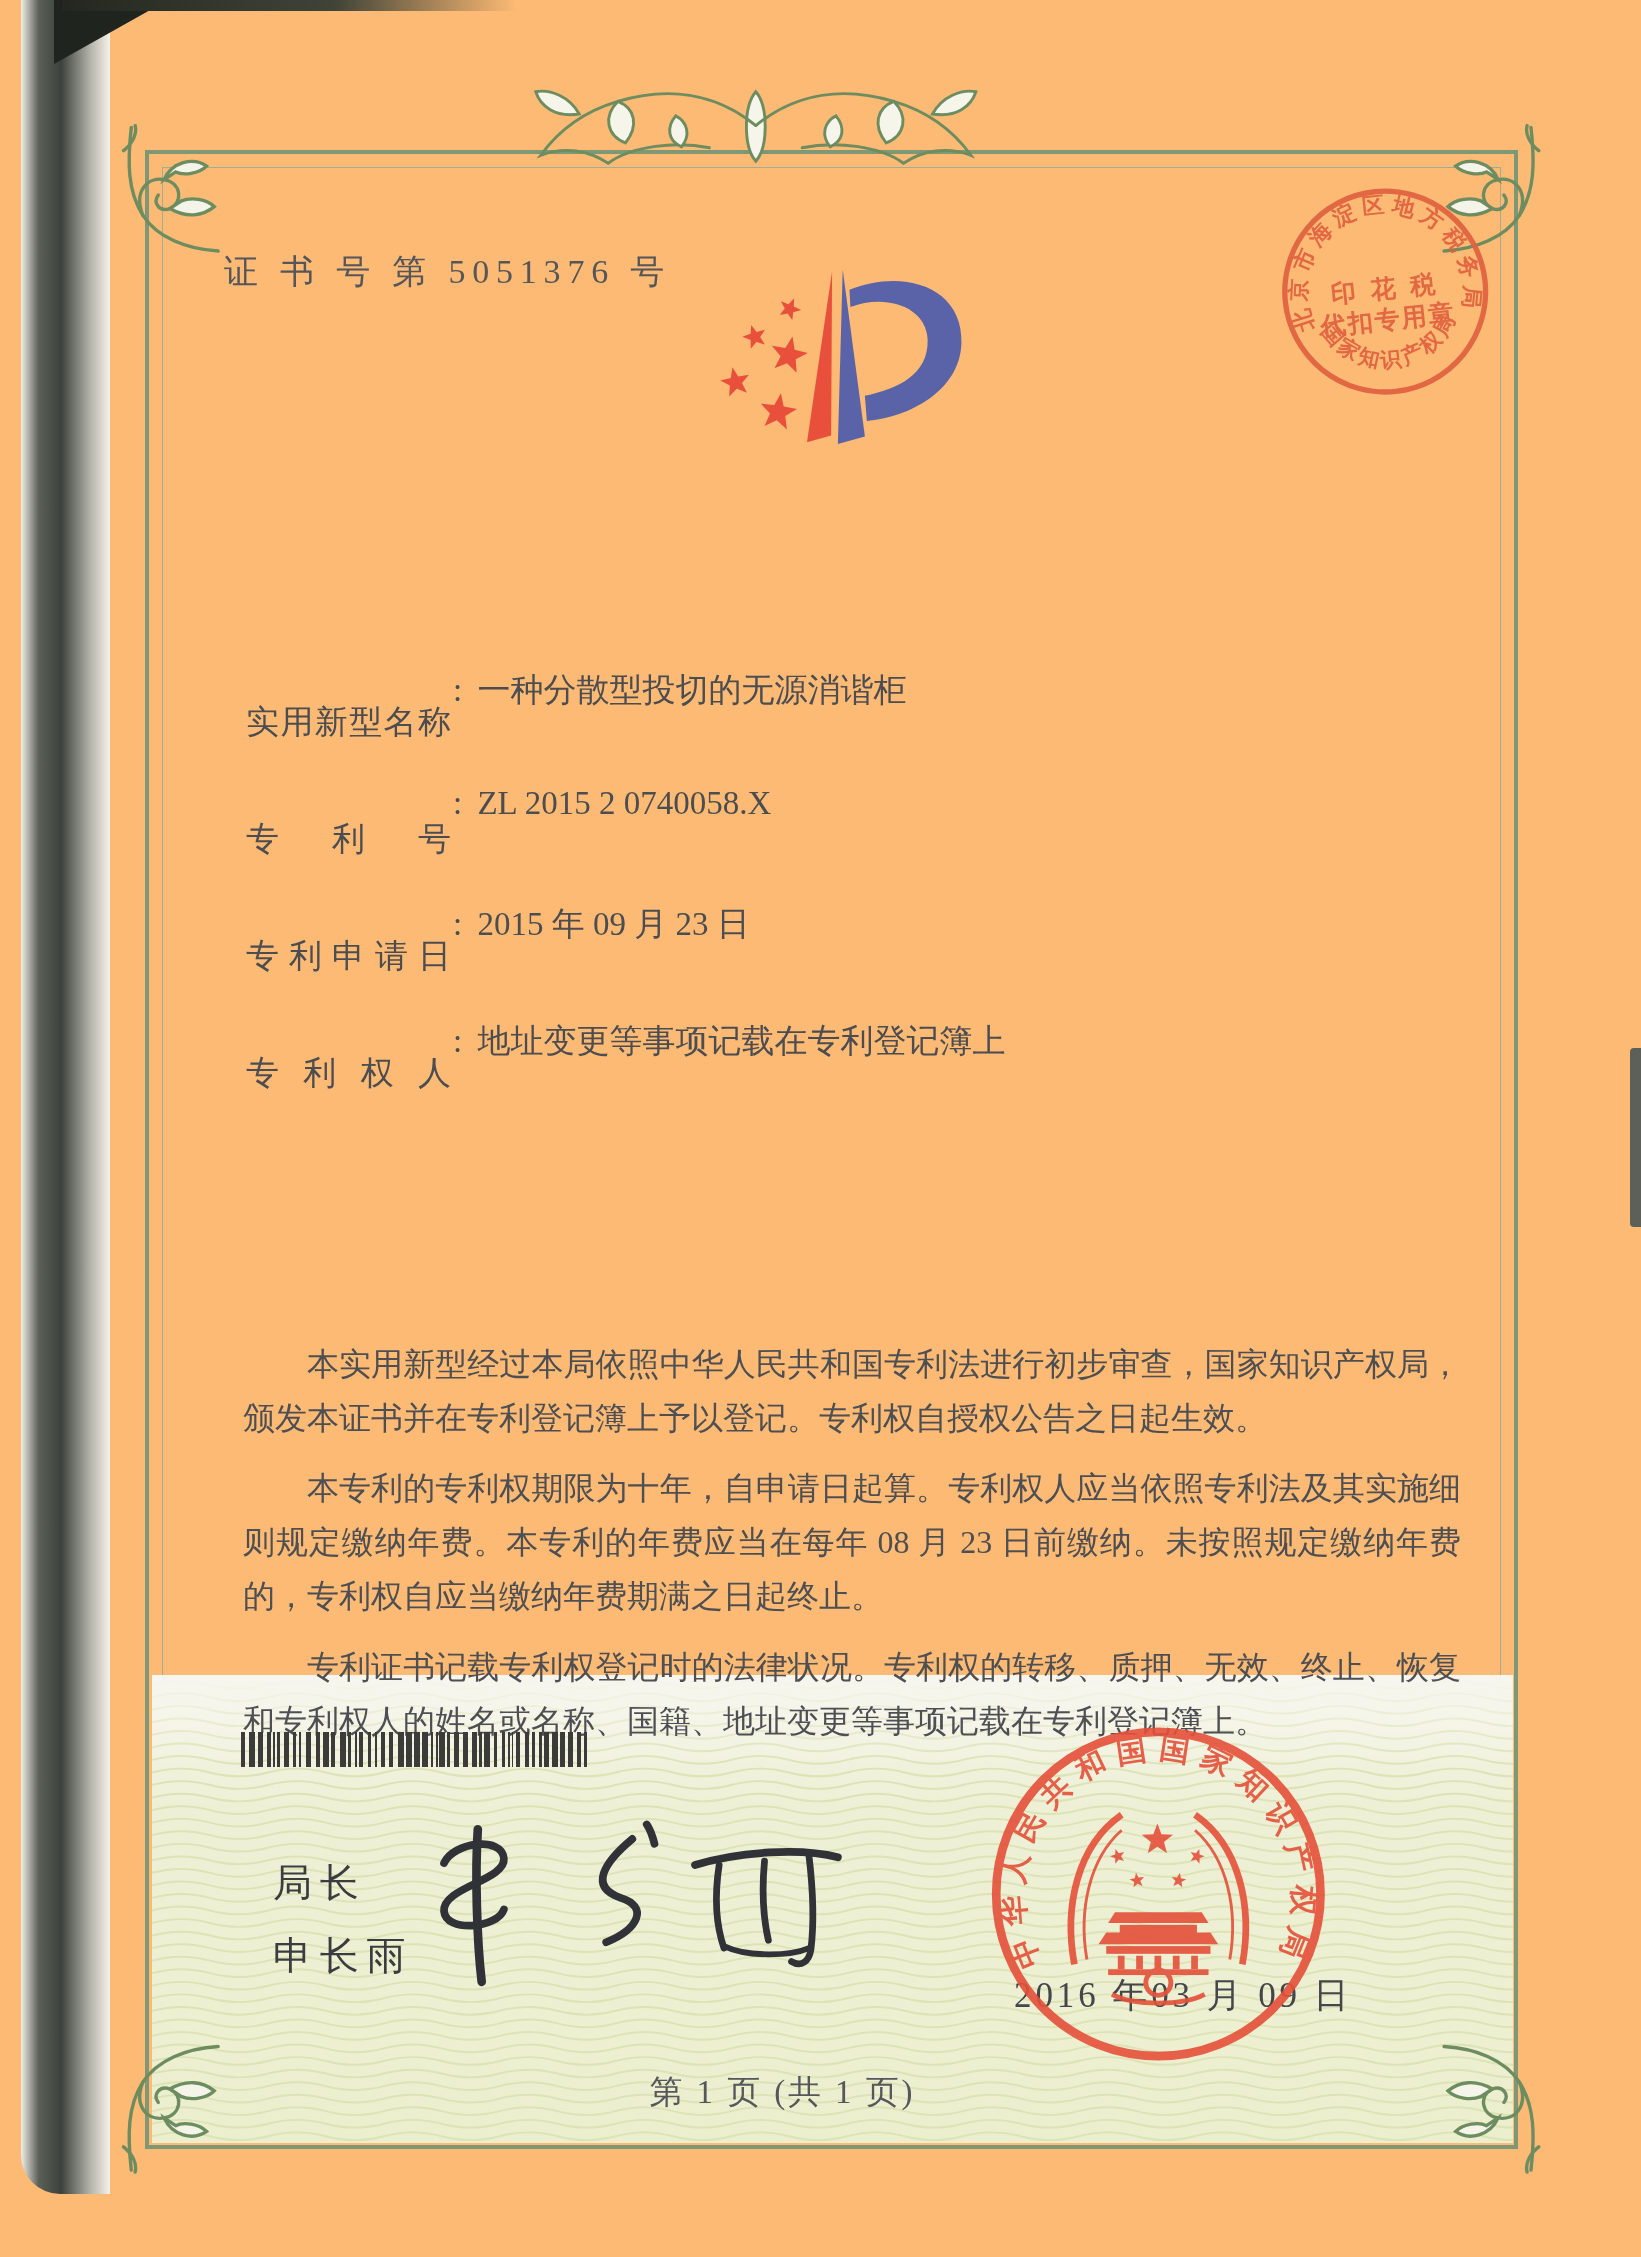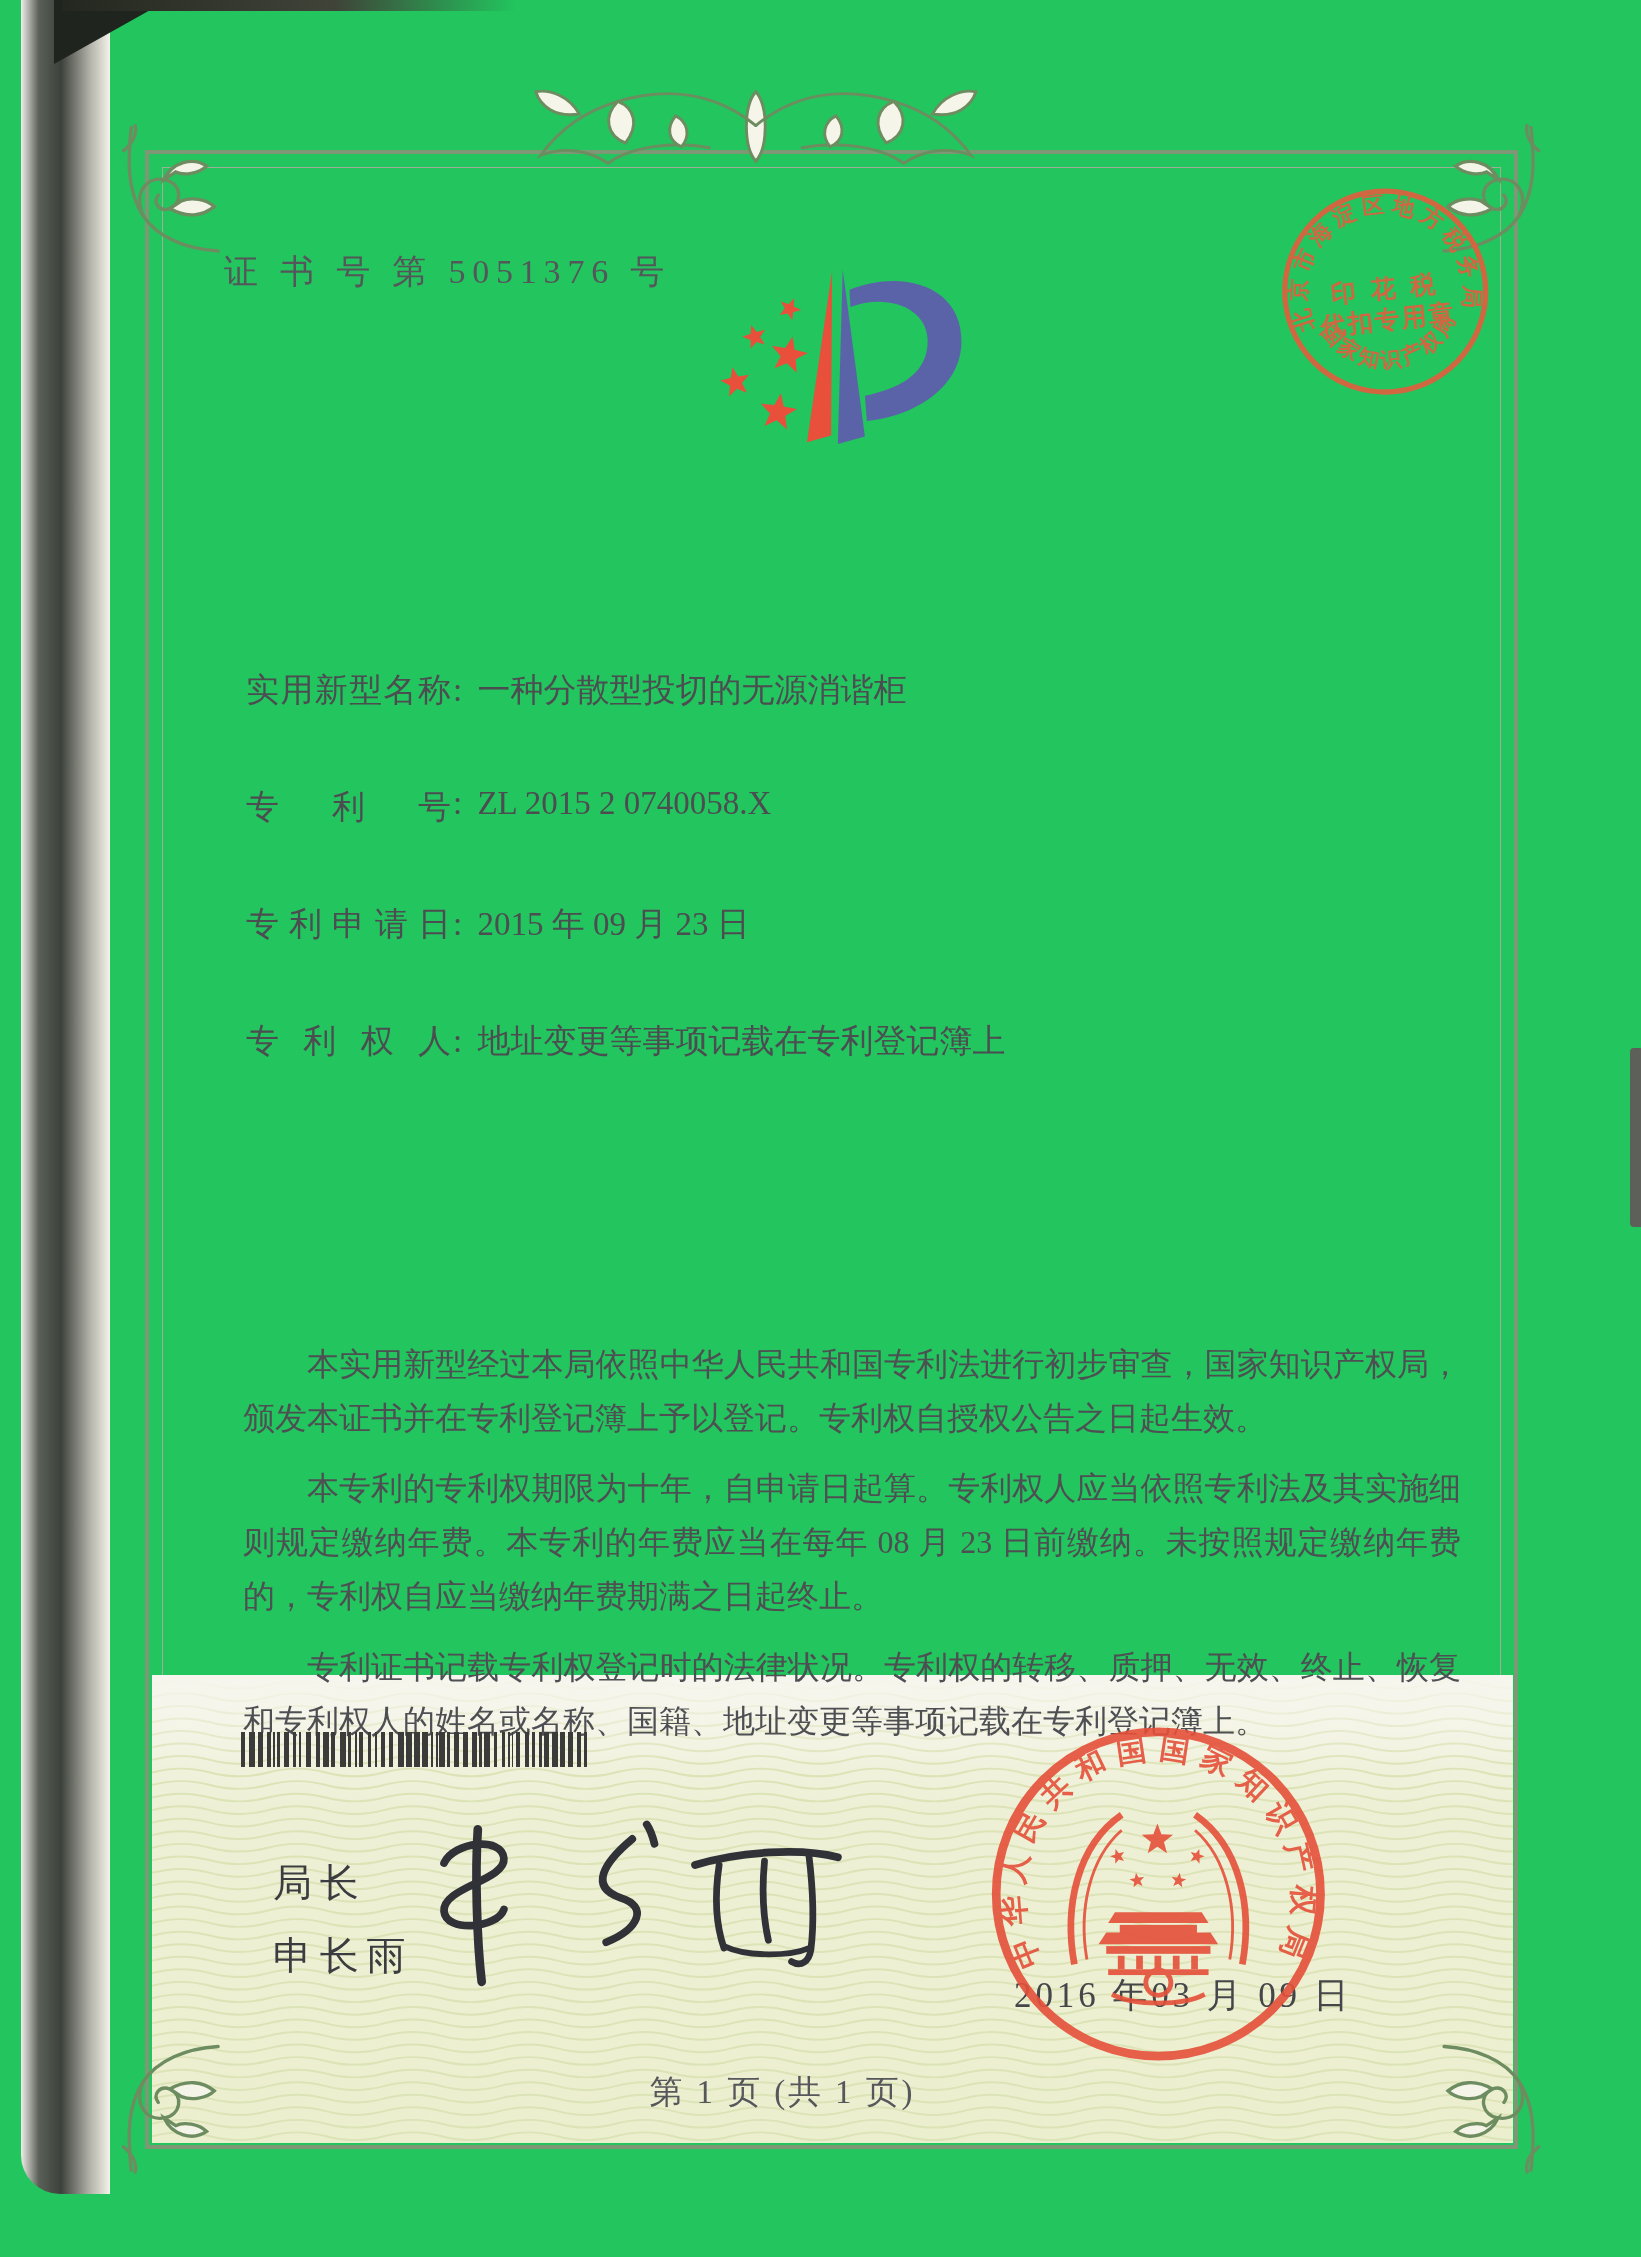--- a/index.html
+++ b/index.html
@@ -1,16 +1,16 @@
 <!DOCTYPE html>
 <html><head>
 <meta charset="utf-8">
 <style>
   html,body{margin:0;padding:0;background:#e8e6df;}
-  .page{position:relative;width:1641px;height:2257px;background:#22c55e;overflow:hidden;
+  .page{position:relative;width:1641px;height:2257px;background:#fdba74;overflow:hidden;
         font-family:"Liberation Serif","DejaVu Serif",serif;color:#4c4d51;}
   
   .spine-shadow{position:absolute;left:21px;top:0;width:89px;height:2194px;
     background:linear-gradient(to right,#efeee8 0%,#5a5f57 20%,#3c413b 45%,#b4b4ab 78%,#f4f2e9 100%);
     border-bottom-left-radius:39px;}
   .corner-black{position:absolute;left:54px;top:0;width:114px;height:64px;background:#20241f;
     clip-path:polygon(0 0,100% 0,0 100%);}
   .top-edge{position:absolute;left:62px;top:0;width:454px;height:10.6px;
     background:linear-gradient(to right,#24271f,#3f4338 60%,rgba(63,67,56,0));}
   .right-notch{position:absolute;right:0;top:1048px;width:10.6px;height:179px;background:#5d6058;border-radius:3.9px 0 0 3.9px;}
@@ -22,21 +22,21 @@
   .wave-zone{position:absolute;left:152px;top:1675px;width:1361px;height:468px;
     background:linear-gradient(#f6f5ea,#eef0d6 28%,#ecefce);}
   .wave-fade{position:absolute;left:0;top:0;width:100%;height:92px;
     background:linear-gradient(#f7f6ee,rgba(247,246,238,0));}
   
   .cert-no{position:absolute;left:224px;top:249px;font-size:34px;letter-spacing:6.8px;color:#55565a;}
   .title{position:absolute;left:145px;top:473px;width:1373px;text-align:center;
     font-size:85px;font-weight:bold;letter-spacing:9.7px;color:#47484c;}
   .fields{position:absolute;left:246px;top:668px;width:1226px;}
   .field-row{height:117px;font-size:33px;white-space:nowrap;}
-  .field-label{display:inline-block;width:205px;text-align:justify;text-align-last:justify;vertical-align:top;}
+  .field-label{display:inline-block;width:205px;text-align:justify;text-align-last:justify;vertical-align:top;margin-top:32px;}
   .field-colon{display:inline-block;margin:0 15.4px 0 1.9px;}
   .paras{position:absolute;left:243px;top:1337px;width:1218px;font-size:32px;line-height:54px;
     text-align:justify;color:#4e4f53;}
   .paras p{margin:0 0 16.4px 0;text-indent:2em;}
   .barcode{position:absolute;left:241px;top:1732px;height:35px;white-space:nowrap;font-size:0;}
   .barcode span{display:inline-block;height:35px;background:#3b3c39;}
   .director{position:absolute;left:273px;top:1846px;font-family:"Liberation Sans","DejaVu Sans",sans-serif;
     font-size:39px;letter-spacing:7.7px;color:#3b3c40;line-height:73px;}
   .seal-date{position:absolute;left:1014px;top:1972px;font-size:35px;letter-spacing:3.9px;color:#45464a;}
   .footer{position:absolute;left:541px;top:2070px;width:483px;text-align:center;font-size:33px;

